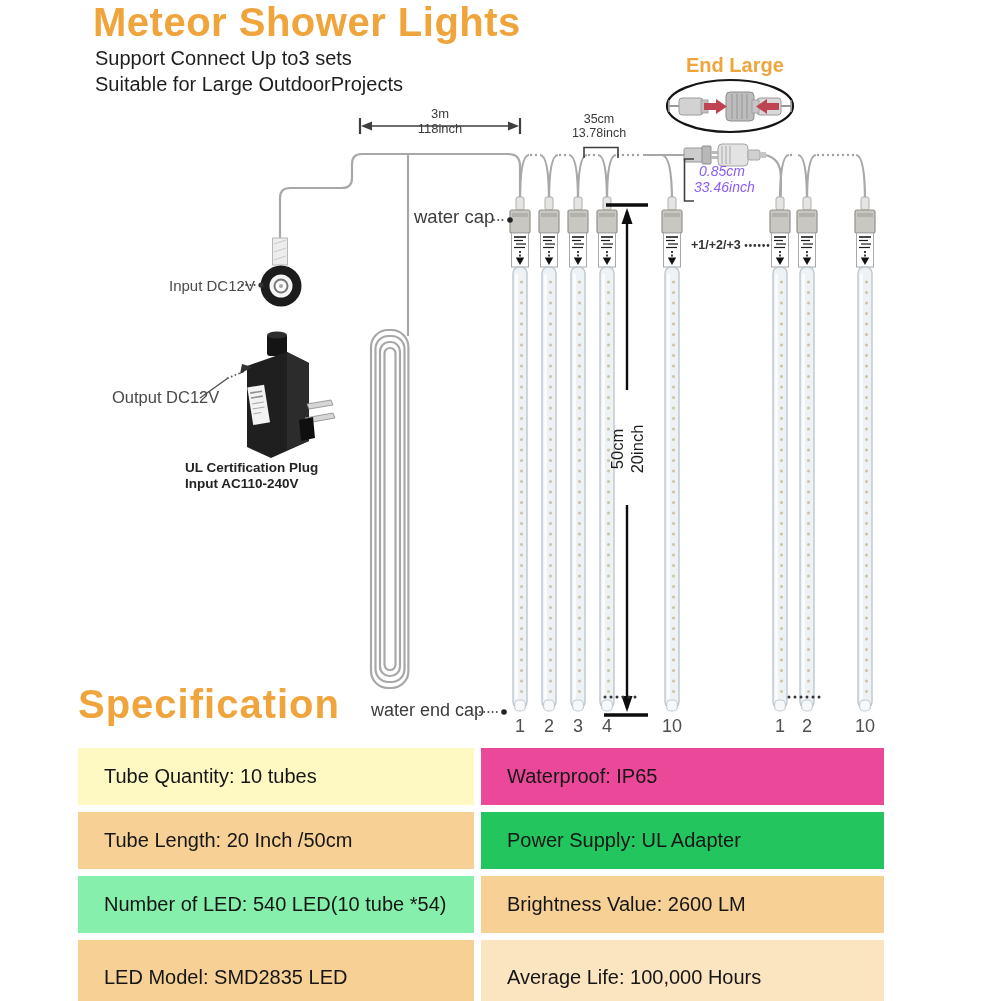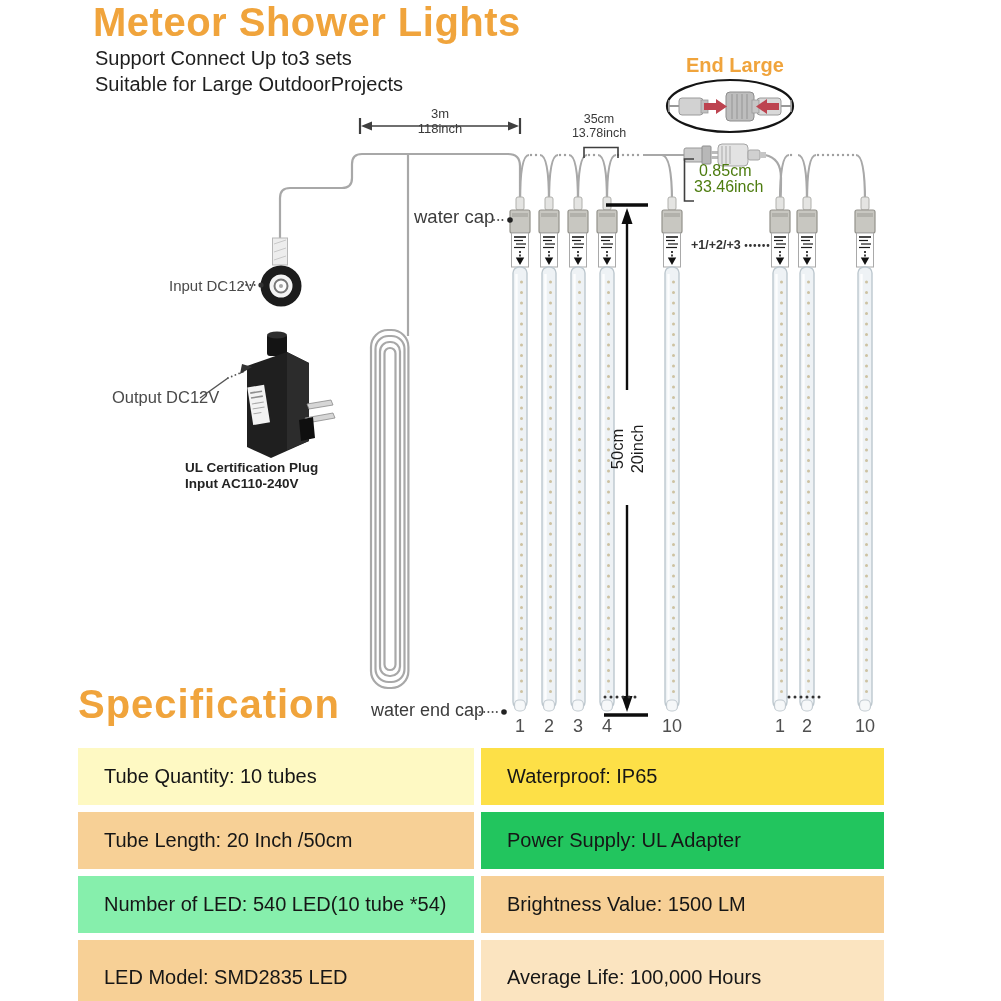--- a/index.html
+++ b/index.html
@@ -6,21 +6,21 @@
   .page{position:relative;width:925px;height:1001px;overflow:hidden;background:#fff;
         font-family:"Liberation Sans", sans-serif;}
   svg{position:absolute;left:0;top:0;}
   .lbl{position:absolute;white-space:nowrap;color:#3c3c3c;}
   .title{left:93px;top:0px;font-size:40px;font-weight:bold;letter-spacing:0.5px;}
   .sub1{left:95px;top:47px;font-size:20px;color:#1e1e1e;}
   .sub2{left:95px;top:73px;font-size:20px;color:#1e1e1e;}
   .endplug{left:686px;top:54px;font-size:20px;font-weight:bold;}
   .m3{left:395px;top:107px;width:90px;text-align:center;font-size:13px;color:#3a3a3a;line-height:14.5px;}
   .m35{left:556px;top:112px;width:86px;text-align:center;font-size:12.5px;color:#3a3a3a;line-height:14px;}
-  .m085{left:694px;top:163px;font-size:16px;color:#4d7c0f;line-height:16px;}
+  .m085{left:694px;top:163px;font-size:14px;color:#8b5cf6;line-height:16px;font-style:italic;}
   .watercap{left:414px;top:206px;font-size:18.5px;}
   .waterendcap{left:371px;top:700px;font-size:18px;}
   .inputlbl{left:169px;top:277px;font-size:15px;color:#4a4a4a;}
   .outputlbl{left:112px;top:388px;font-size:16.5px;color:#4a4a4a;}
   .ulblock{left:185px;top:460px;width:200px;font-size:13.5px;font-weight:bold;color:#232323;line-height:16px;}
   .totallen{left:98px;top:515px;font-size:27px;font-weight:bold;color:#0e0e0e;}
   .plus123{left:691px;top:238px;font-size:12.5px;font-weight:bold;color:#333;}
   .rot50{left:573px;top:428px;width:110px;height:42px;text-align:center;
          font-size:16.5px;color:#1c1c1c;line-height:20px;transform:rotate(-90deg);}
   .tubenum{position:absolute;top:716px;width:30px;text-align:center;font-size:18px;color:#4f4f4f;}
@@ -352,22 +352,22 @@
 <span class="tubenum" style="left:592px">4</span>
 <span class="tubenum" style="left:657px">10</span>
 <span class="tubenum" style="left:765px">1</span>
 <span class="tubenum" style="left:792px">2</span>
 <span class="tubenum" style="left:850px">10</span>
 
 <div class="lbl spechead accent" style="color: rgb(240, 164, 60);">Specification</div>
 
 <div class="spectable">
   <div class="cell light" style="background: #fef9c3;">Tube Quantity: 10 tubes</div>
-  <div class="cell dark" style="background: #fde047;">Waterproof: IP65</div>
+  <div class="cell dark" style="background: #ec4899;">Waterproof: IP65</div>
   <div class="cell dark" style="background: rgb(247, 208, 150);">Tube Length: 20 Inch /50cm</div>
   <div class="cell light" style="background: #22c55e;">Power Supply: UL Adapter</div>
   <div class="cell light" style="background: #86efac;">Number of LED: 540 LED(10 tube *54)</div>
-  <div class="cell dark" style="background: rgb(247, 208, 150);">Brightness Value: 1500 LM</div>
+  <div class="cell dark" style="background: rgb(247, 208, 150);">Brightness Value: 2600 LM</div>
   <div class="cell dark" style="background: rgb(247, 208, 150);">LED Model: SMD2835 LED</div>
   <div class="cell light" style="background: rgb(251, 228, 192);">Average Life: 100,000 Hours</div>
 </div>
 
 </div>
 
 </body></html>

